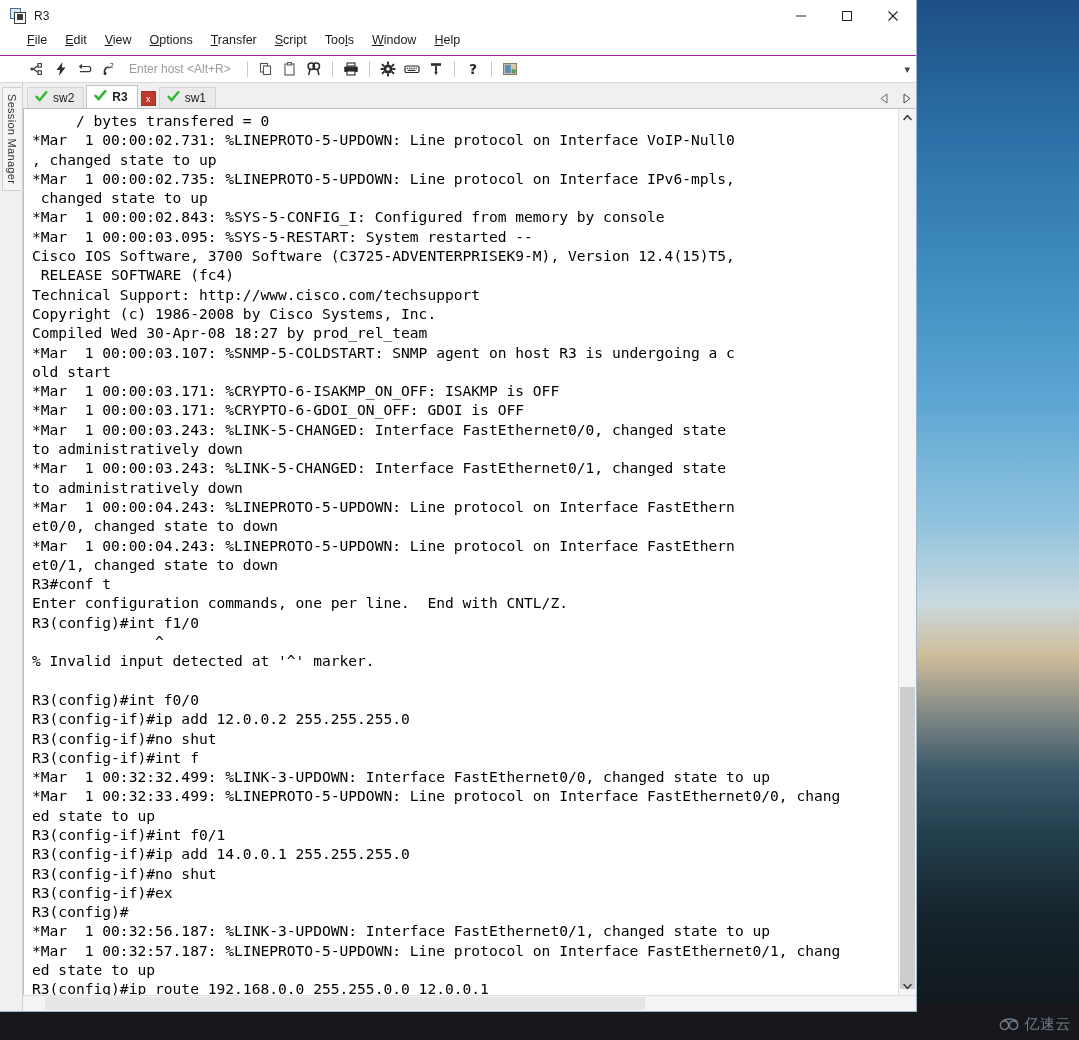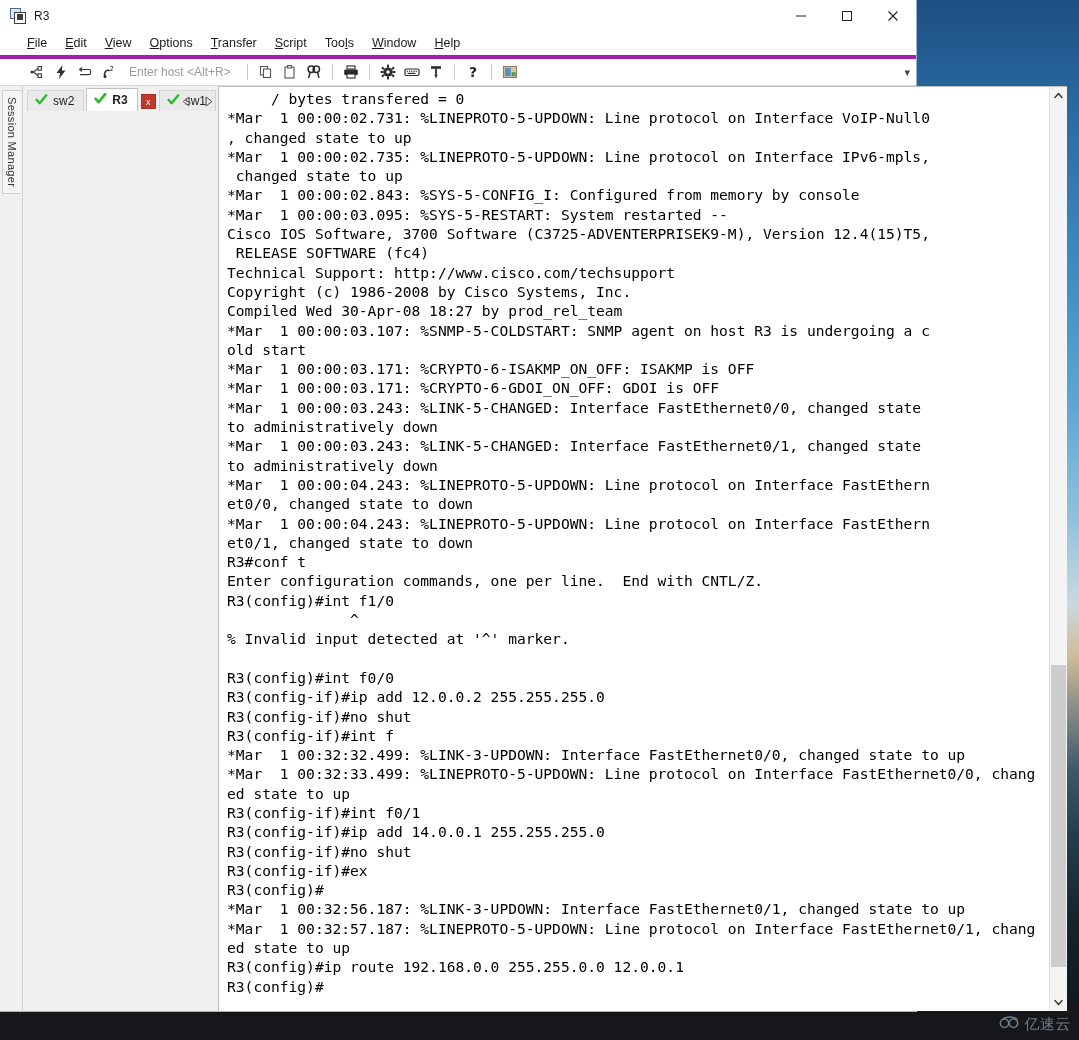--- a/index.html
+++ b/index.html
@@ -107,24 +107,23 @@
     justify-content: center;
     flex: 0 0 auto;
   }
   .winbtn svg { display: block; }
 
   
   #menubar {
     height: 24px;
     background: #ffffff;
     display: flex;
-    align-items: center;
     padding-left: 18px;
     flex: 0 0 auto;
-    border-bottom: 4px solid #a21caf;
+    border-bottom: 1px solid #a21caf;
   }
   .menu-item {
     font-size: 12.5px;
     color: #1a1a1a;
     padding: 2px 9px 3px 9px;
     white-space: nowrap;
   }
   .menu-item u { text-decoration: underline; }
 
   
@@ -193,22 +192,23 @@
     border: 1px solid #cfcfcf;
     border-right: none;
     padding: 6px 3px 6px 3px;
     letter-spacing: .3px;
     white-space: nowrap;
   }
 
   #right-col {
     flex: 1 1 auto;
     display: flex;
-    flex-direction: row;
+    flex-direction: column;
     min-width: 0;
+    justify-content: flex-end;
   }
 
   
   #tabstrip {
     height: 25px;
     background: #f0f0f0;
     display: flex;
     align-items: flex-end;
     flex: 0 0 auto;
     padding-left: 4px;
@@ -335,21 +335,21 @@
     width: 600px;
     background: #e6e6e6;
   }
 
   
   #watermark {
     position: absolute;
     right: 8px;
     bottom: 6px;
     display: flex;
-    align-items: flex-start;
+    align-items: center;
     gap: 4px;
     color: #6f7b8a;
     font-size: 15px;
     font-family: "DejaVu Sans", sans-serif;
     letter-spacing: .5px;
   }
   #watermark svg { display: block; }
 </style>
 </head>
 <body>

